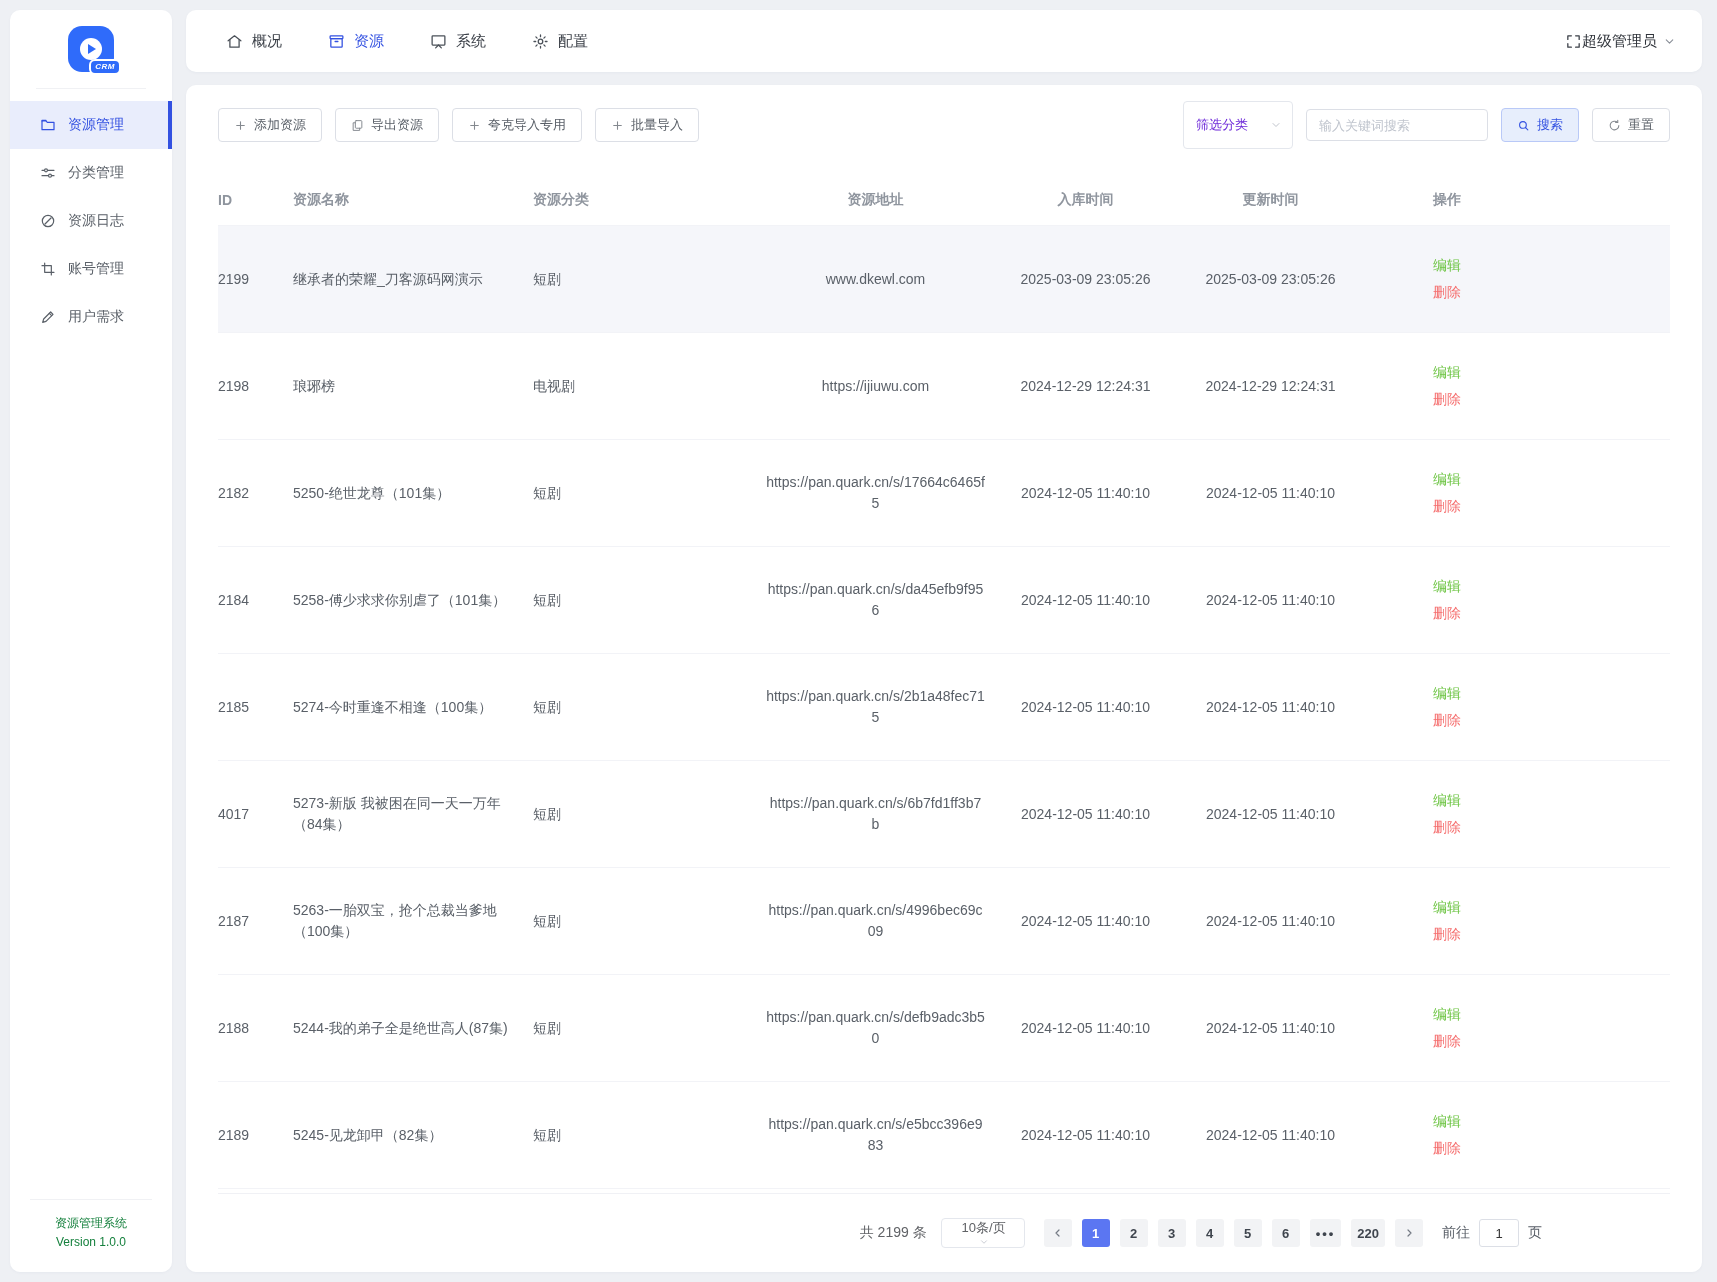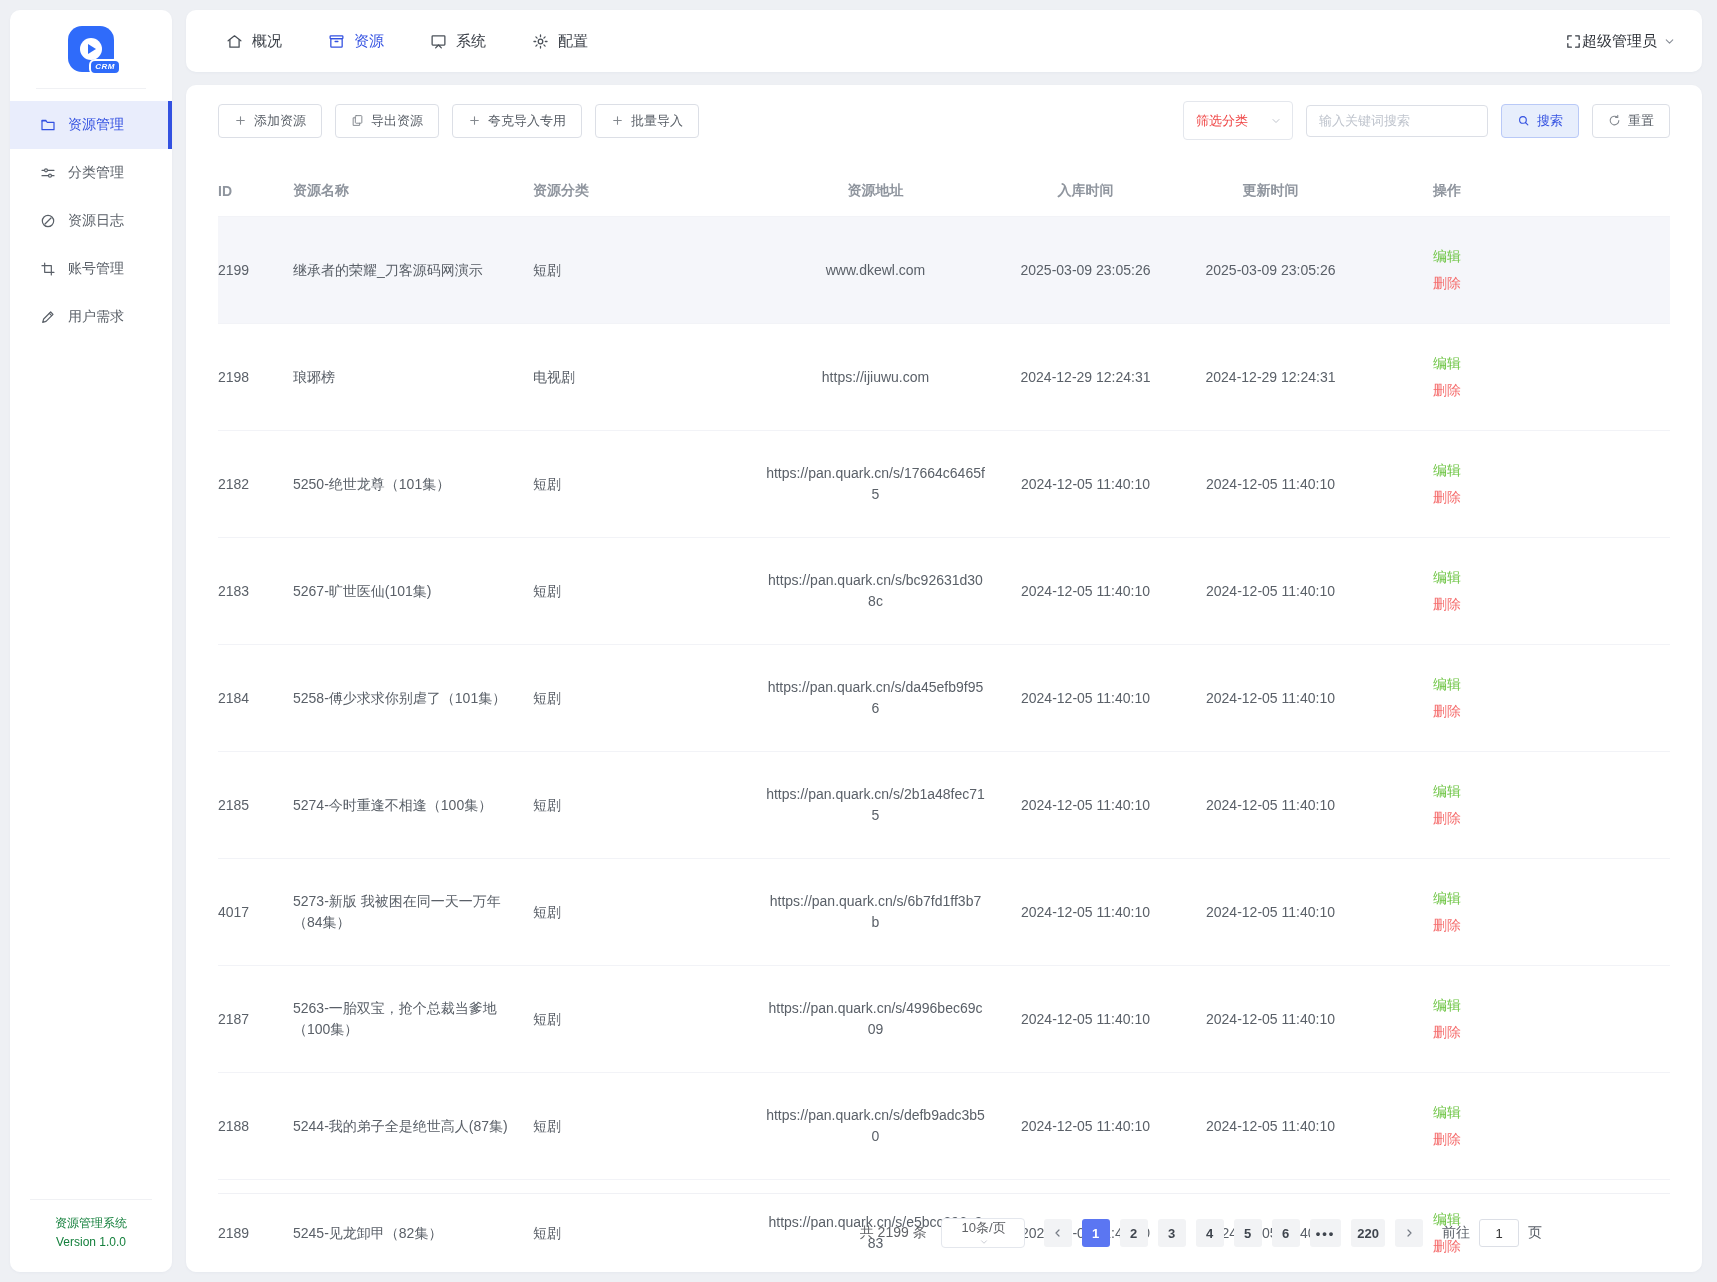--- a/index.html
+++ b/index.html
@@ -34,21 +34,21 @@
   .user { display:flex; align-items:center; gap:6px; font-size:15px; color:#2f333a; cursor:pointer; }
   .user svg { width:13px; height:13px; color:#8a8f98; }
 
   .card { margin-top:13px; height:1187px; background:#fff; border-radius:10px; padding:16px 32px 0; position:relative; box-shadow:0 1px 3px rgba(30,40,90,.04); }
 
   
   .toolbar { display:flex; align-items:center; }
   .btn { height:32px; display:inline-flex; align-items:center; gap:7px; padding:16px 15px; background:#fff; border:1px solid #dcdfe6; border-radius:4px; font-size:13px; color:#5a6068; cursor:pointer; margin-right:13px; white-space:nowrap; }
   .btn svg { width:13px; height:13px; color:#84898f; }
   .toolbar-right { margin-left:auto; display:flex; align-items:center; gap:13px; }
-  .select { height:39px; border:1px solid #e4e7ed; border-radius:4px; display:flex; align-items:center; justify-content:space-between; padding:0 10px 0 12px; font-size:13px; color:#ef4444; background:#fff; cursor:pointer; }
+  .select { height:48px; border:1px solid #e4e7ed; border-radius:4px; display:flex; align-items:center; justify-content:space-between; padding:0 10px 0 12px; font-size:13px; color:#6d28d9; background:#fff; cursor:pointer; }
   .select svg { width:12px; height:12px; color:#c0c4cc; }
   .sel-category { width:110px; }
   .input-keyword { width:182px; height:32px; border:1px solid #dcdfe6; border-radius:4px; padding:0 12px; font-size:13px; color:#333; outline:none; }
   ::placeholder { color:#bfc4cd; }
   .btn-search { background:#e7eefc; border-color:#b9c9f7; color:var(--accent,#3351e1); margin-right:0; }
   .btn-search svg { color:var(--accent,#3351e1); }
   .btn-reset { margin-right:0; }
 
   
   .res-table { width:100%; border-collapse:collapse; table-layout:fixed; margin-top:24px; font-size:14px; }
@@ -294,32 +294,20 @@
           <td>短剧</td>
           <td class="url">https://pan.quark.cn/s/17664c6465f5</td>
           <td>2024-12-05 11:40:10</td>
           <td>2024-12-05 11:40:10</td>
           <td class="op">
               <a class="op-edit">编辑</a>
               <a class="op-del">删除</a>
             </td>
         </tr>
         <tr>
-          <td>2183</td>
-          <td class="name">5267-旷世医仙(101集)</td>
-          <td>短剧</td>
-          <td class="url">https://pan.quark.cn/s/bc92631d308c</td>
-          <td>2024-12-05 11:40:10</td>
-          <td>2024-12-05 11:40:10</td>
-          <td class="op">
-              <a class="op-edit">编辑</a>
-              <a class="op-del">删除</a>
-            </td>
-        </tr>
-        <tr>
           <td>2184</td>
           <td class="name">5258-傅少求求你别虐了（101集）</td>
           <td>短剧</td>
           <td class="url">https://pan.quark.cn/s/da45efb9f956</td>
           <td>2024-12-05 11:40:10</td>
           <td>2024-12-05 11:40:10</td>
           <td class="op">
               <a class="op-edit">编辑</a>
               <a class="op-del">删除</a>
             </td>

